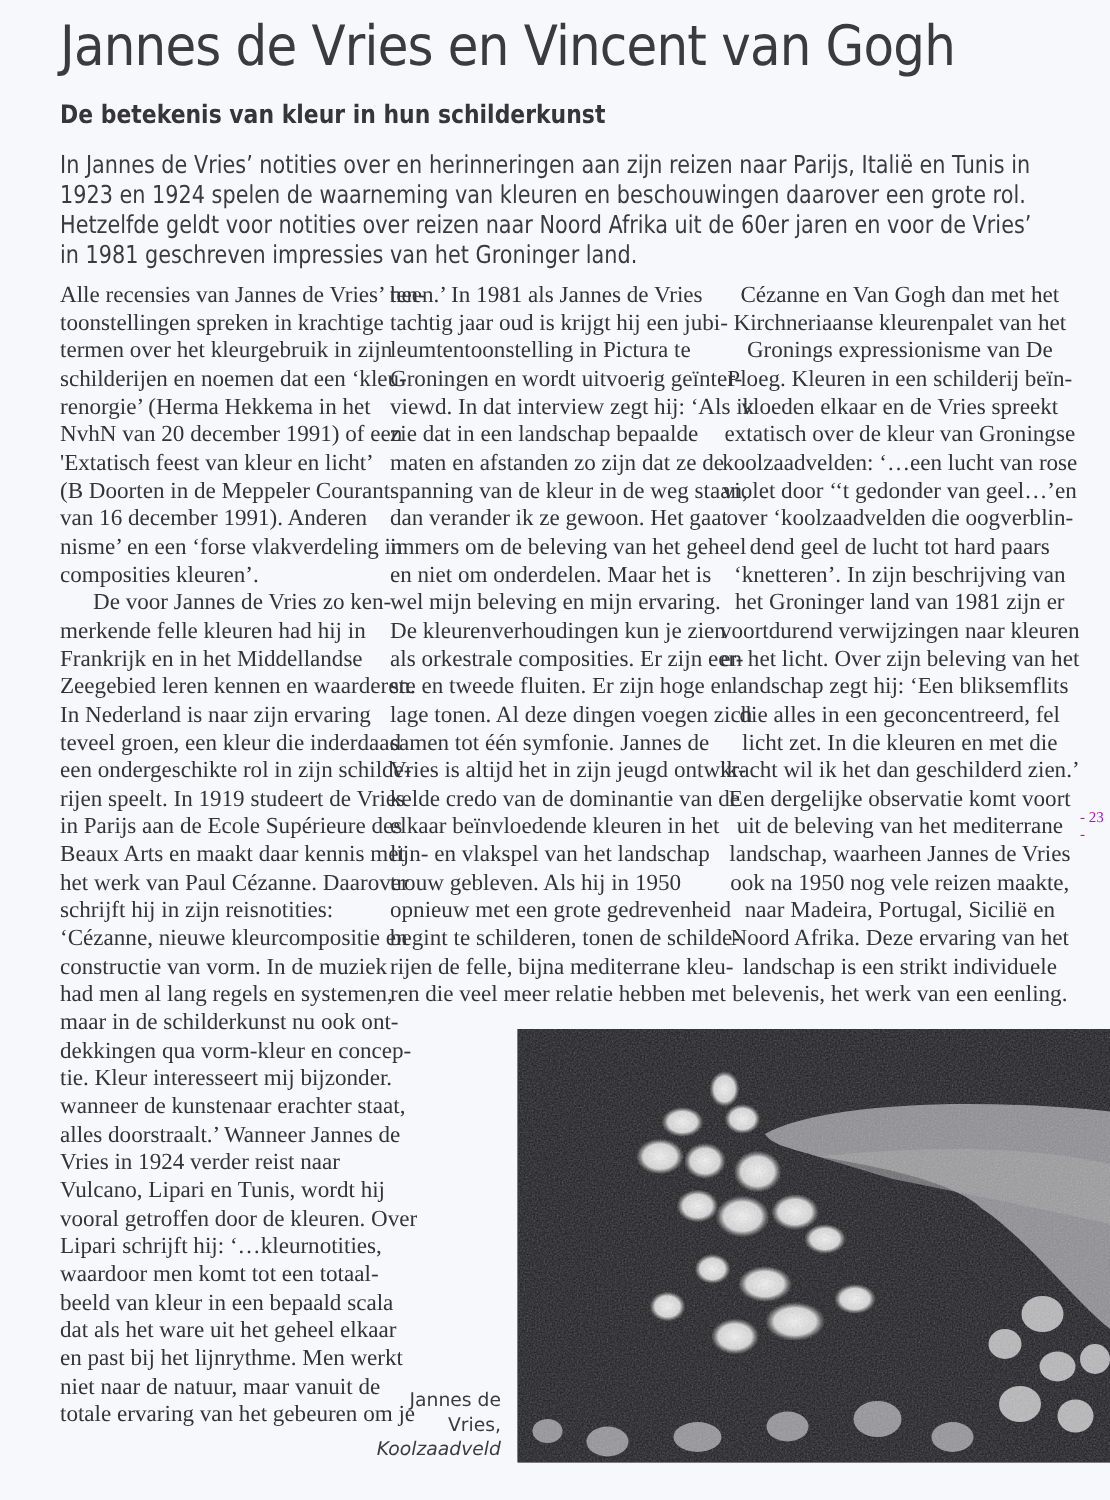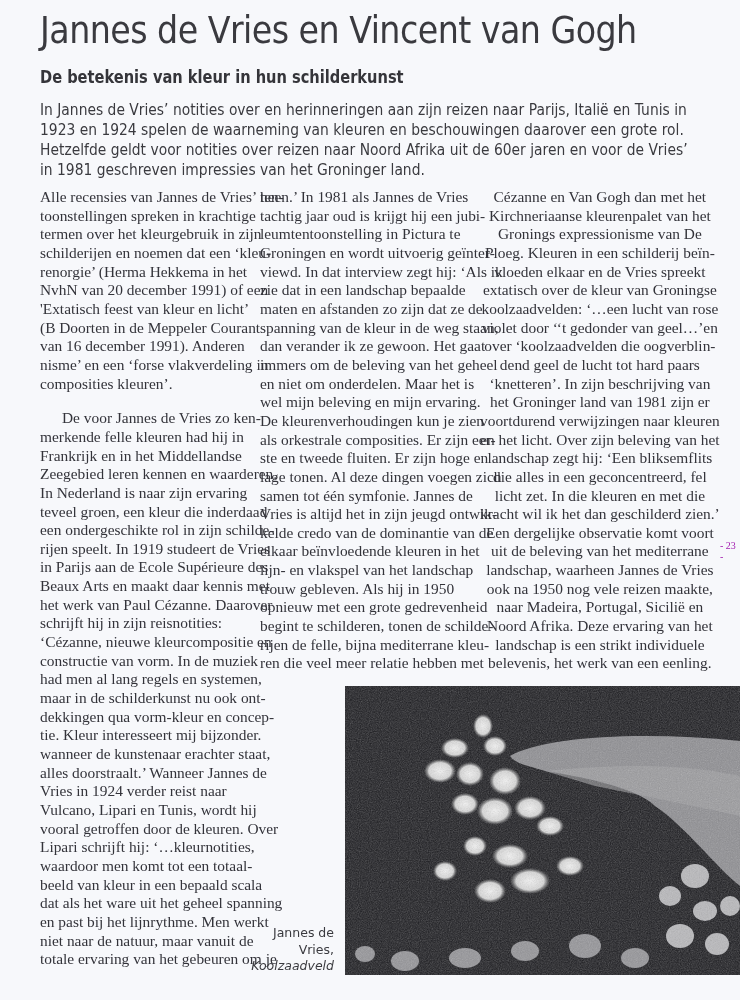--- a/index.html
+++ b/index.html
@@ -33,21 +33,21 @@
   .intro div { white-space: nowrap; }
   .col {
     position: absolute; top: 188px;
     font-family: "Liberation Serif", serif;
     font-size: 15.4px; line-height: 18.65px; color: #33333a;
   }
   .col div { white-space: nowrap; }
   .col1 { left: 40px; }
   .col2 { left: 260px; font-family: Liberation Serif, serif; }
   .col3 { left: 480px; text-align: center; }
-  .indent { padding-left: 22px; margin-top: 16px; }
+  .indent { padding-left: 22px; }
   .page-number {
     position: absolute; left: 720px; top: 540px;
     font-family: "Liberation Serif", serif; font-size: 10px; color: #a21caf;
   }
   .painting {
     position: absolute; left: 345px; top: 686px; width: 395px; height: 289px;
     background: #1e1e22; overflow: hidden;
   }
   .painting svg { display: block; }
   .caption {
@@ -102,21 +102,21 @@
     <div>dekkingen qua vorm-kleur en concep-</div>
     <div>tie. Kleur interesseert mij bijzonder.</div>
     <div>wanneer de kunstenaar erachter staat,</div>
     <div>alles doorstraalt.’ Wanneer Jannes de</div>
     <div>Vries in 1924 verder reist naar</div>
     <div>Vulcano, Lipari en Tunis, wordt hij</div>
     <div>vooral getroffen door de kleuren. Over</div>
     <div>Lipari schrijft hij: ‘…kleurnotities,</div>
     <div>waardoor men komt tot een totaal-</div>
     <div>beeld van kleur in een bepaald scala</div>
-    <div>dat als het ware uit het geheel spanning</div>
+    <div>dat als het ware uit het geheel elkaar</div>
     <div>en past bij het lijnrythme. Men werkt</div>
     <div>niet naar de natuur, maar vanuit de</div>
     <div>totale ervaring van het gebeuren om je</div>
   </div>
 <div class="col col2">
     <div>heen.’ In 1981 als Jannes de Vries</div>
     <div>tachtig jaar oud is krijgt hij een jubi-</div>
     <div>leumtentoonstelling in Pictura te</div>
     <div>Groningen en wordt uitvoerig geïnter-</div>
     <div>viewd. In dat interview zegt hij: ‘Als ik</div>

